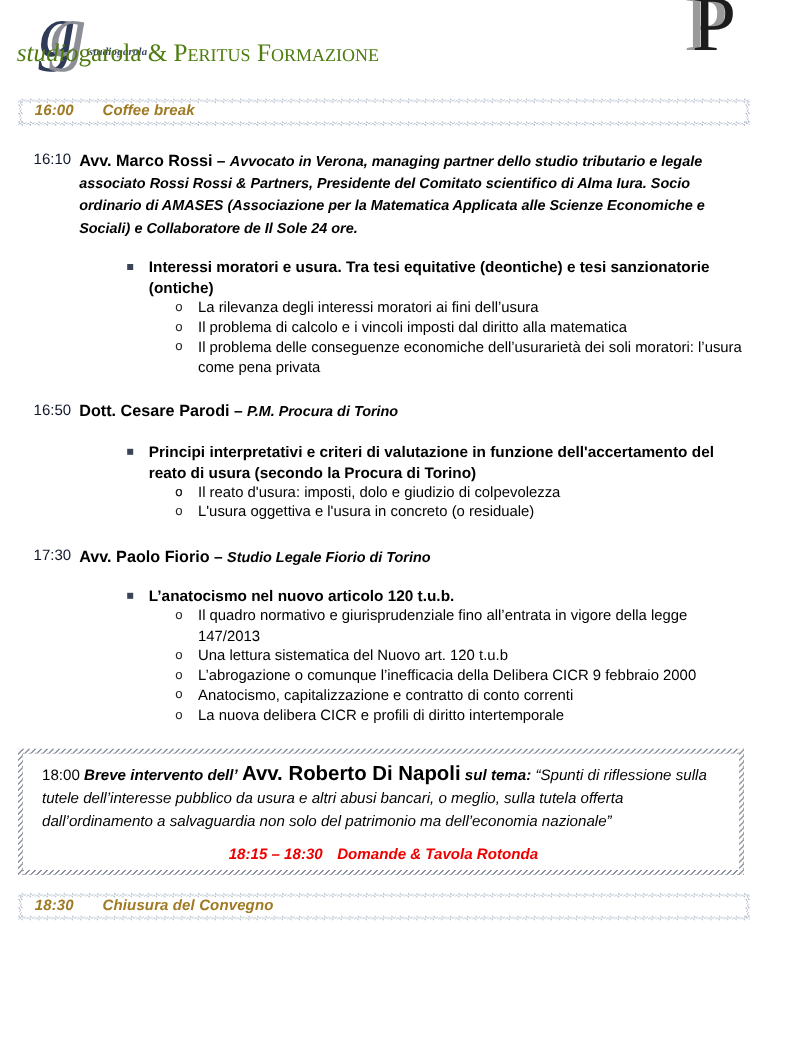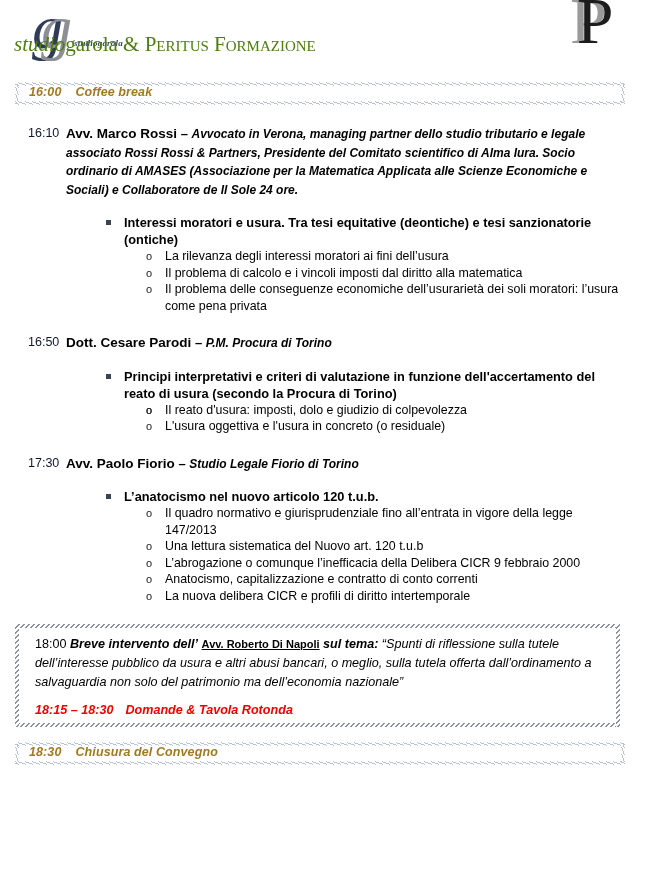--- a/index.html
+++ b/index.html
@@ -141,21 +141,21 @@
 
   .wavy-text {
     position: relative;
     font-size: 12.5px;
     font-weight: bold;
     font-style: italic;
     color: #9f7a22;
     letter-spacing: 0.1px;
     white-space: nowrap;
   }
-  .wavy-text .tm { margin-right: 14px; }
+  .wavy-text .tm { margin-right: 24px; }
 
   .talk { position: relative; }
 
   .talk-head {
     position: relative;
     padding-left: 66px;
     padding-right: 28px;
     font-size: 13px;
     line-height: 17.5px;
   }
@@ -245,26 +245,26 @@
     position: relative;
     padding: 2px 4px 2px 8px;
   }
   .box-para {
     font-size: 12.6px;
     line-height: 19px;
     color: #000;
   }
   .box-para .bp-time { font-style: normal; }
   .box-para .bp-it { font-style: italic; font-weight: bold; }
-  .box-para .bp-name { font-weight: bold; font-size: 11px; text-decoration: underline; }
+  .box-para .bp-name { font-weight: bold; font-size: 17px; }
   .box-para .bp-sul { font-style: italic; font-weight: bold; }
   .box-para .bp-quote { font-style: italic; }
   .box-qa {
     margin-top: 11px;
-    text-align: left;
+    text-align: center;
     font-size: 12.6px;
     font-weight: bold;
     font-style: italic;
     color: #ee0000;
     white-space: nowrap;
   }
   .box-qa .qa-sep { display: inline-block; width: 12px; }
 </style>
 </head>
 <body>

